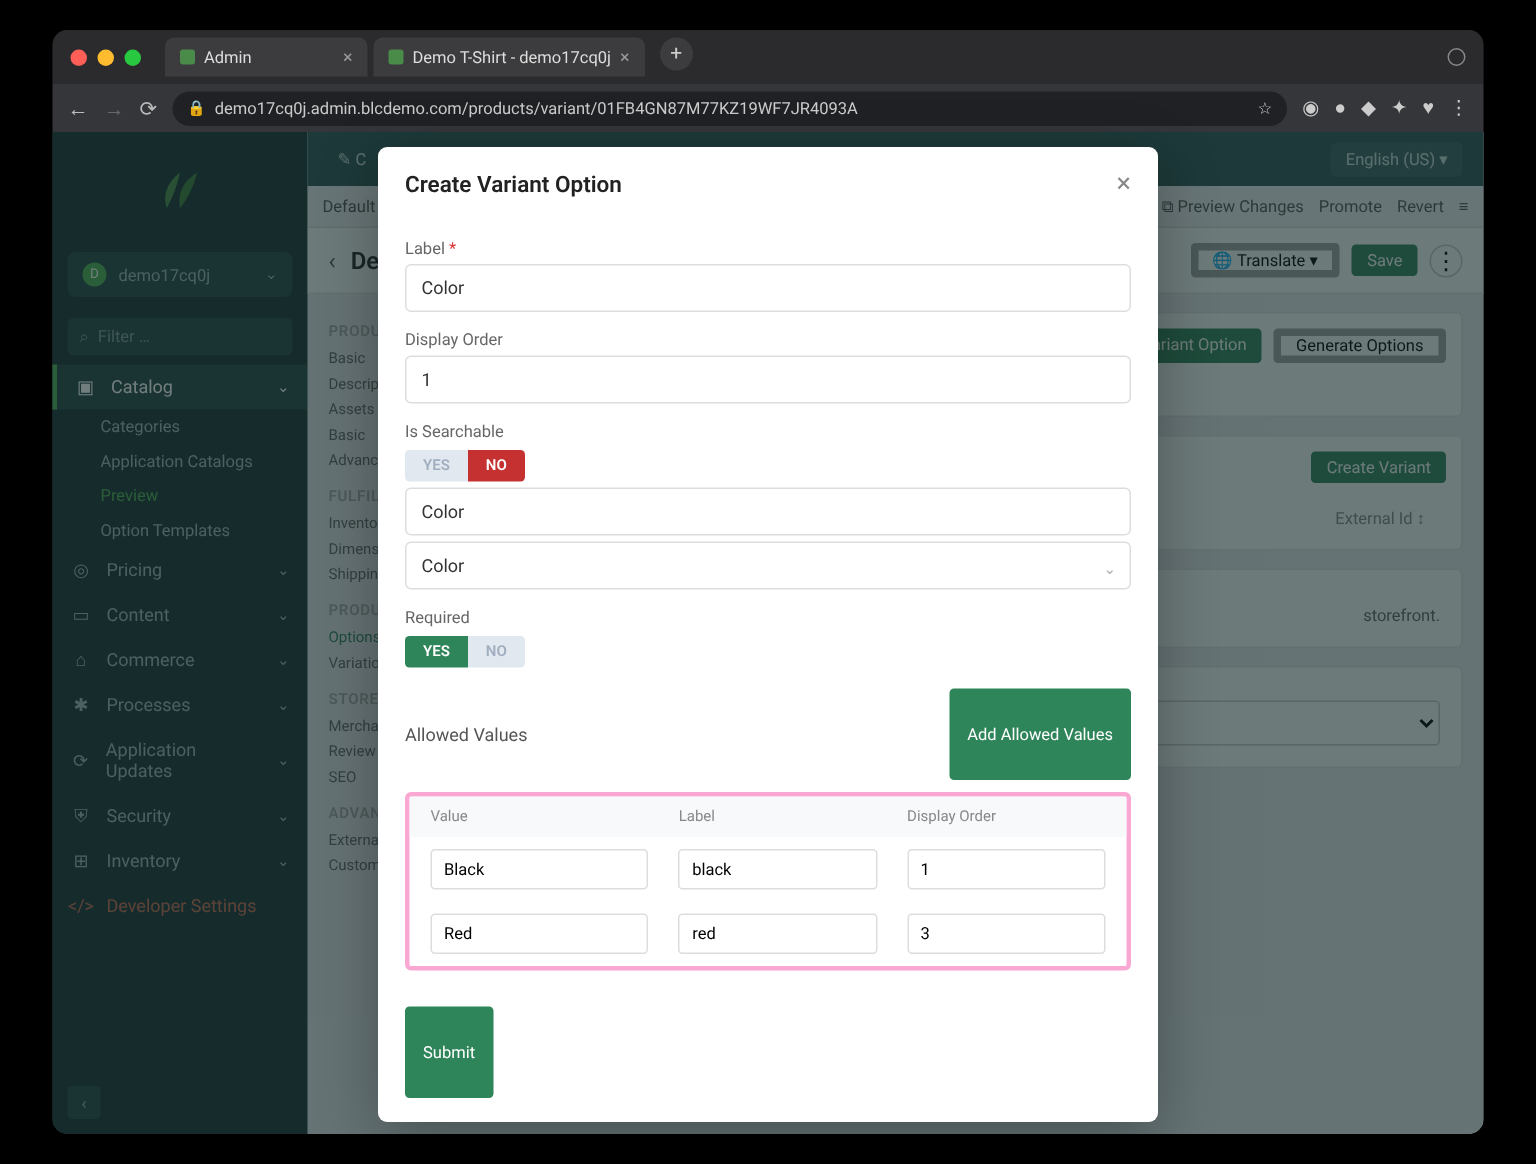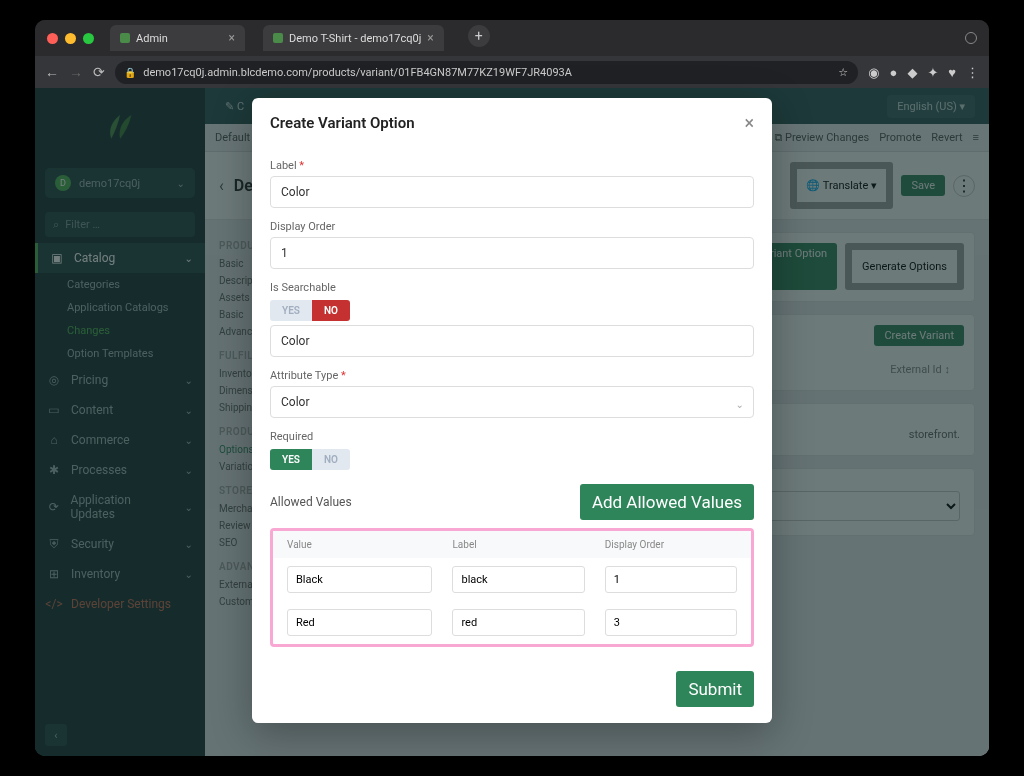--- a/index.html
+++ b/index.html
@@ -4,21 +4,21 @@
 <style>
   * { box-sizing: border-box; margin: 0; padding: 0; font-family: -apple-system, BlinkMacSystemFont, "Segoe UI", Roboto, sans-serif; }
   body { background: #000; width: 1024px; height: 776px; overflow: hidden; position: relative; }
   .browser-frame { position: absolute; top: 20px; left: 35px; right: 35px; bottom: 20px; background: #2b2b2e; border-radius: 10px; overflow: hidden; display: flex; flex-direction: column; }
   .titlebar { height: 36px; background: #2b2b2e; display: flex; align-items: center; padding: 0 12px; }
   .traffic { display: flex; gap: 7px; }
   .dot { width: 11px; height: 11px; border-radius: 50%; }
   .dot.red { background: #ff5f57; }
   .dot.yellow { background: #febc2e; }
   .dot.green { background: #28c840; }
-  .tabs { display: flex; gap: 18px; margin-left: 16px; }
+  .tabs { display: flex; gap: 4px; margin-left: 16px; }
   .tab { background: #3c3c3e; color: #ddd; font-size: 11px; padding: 6px 10px; border-radius: 6px 6px 0 0; display: flex; align-items: center; gap: 6px; min-width: 135px; }
   .tab .fav { width: 10px; height: 10px; background: #4a8b4a; border-radius: 2px; }
   .tab .cls { margin-left: auto; color: #999; cursor: pointer; font-size: 12px; }
   .newtab { width: 22px; height: 22px; background: #3c3c3e; border-radius: 50%; color: #ccc; display: flex; align-items: center; justify-content: center; margin-left: 6px; font-size: 14px; cursor: pointer; }
   .right-title { margin-left: auto; width: 12px; height: 12px; border: 1.5px solid #888; border-radius: 50%; }
   .toolbar { height: 32px; background: #35363a; display: flex; align-items: center; padding: 0 10px; gap: 10px; }
   .navbtn { color: #bbb; font-size: 14px; cursor: pointer; }
   .url { flex: 1; background: #202124; color: #ccc; font-size: 11px; padding: 5px 10px; border-radius: 14px; display: flex; align-items: center; gap: 6px; }
   .lock { color: #9aa0a6; font-size: 10px; }
   .ext-icons { display: flex; gap: 10px; align-items: center; color: #ccc; font-size: 13px; }
@@ -42,21 +42,21 @@
   .topbar { height: 36px; background: #2d5555; display: flex; align-items: center; justify-content: flex-end; padding: 0 14px; gap: 8px; color: #d0e0e0; font-size: 11px; }
   .top-pill { background: #3a6363; padding: 5px 10px; border-radius: 4px; cursor: pointer; }
   .contextbar { height: 28px; background: #f1f3f4; border-bottom: 1px solid #ddd; display: flex; align-items: center; padding: 0 10px; font-size: 11px; color: #555; gap: 10px; }
   .cb-right { margin-left: auto; display: flex; gap: 10px; align-items: center; }
   .btn-sm { padding: 4px 10px; border-radius: 3px; font-size: 11px; cursor: pointer; }
   .btn-green { background: #2f855a; color: #fff; }
   .page-head { padding: 10px 14px; display: flex; align-items: center; gap: 10px; background: #fff; border-bottom: 1px solid #e5e5e5; }
   .back-ch { font-size: 16px; color: #555; cursor: pointer; }
   .page-title { font-size: 16px; font-weight: 600; color: #222; }
   .page-actions { margin-left: auto; display: flex; gap: 8px; align-items: center; }
-  .btn-outline { border: 7px solid #a3a3a3; background: #fff; padding: 10px 10px; font-size: 11px; border-radius: 3px; cursor: pointer; }
+  .btn-outline { border: 5px solid #a3a3a3; background: #fff; padding: 0 10px; font-size: 11px; border-radius: 3px; cursor: pointer; }
   .dots-btn { border: 1px solid #ccc; border-radius: 50%; width: 22px; height: 22px; display: flex; align-items: center; justify-content: center; cursor: pointer; }
   .content-grid { display: flex; padding: 0 14px; gap: 14px; }
   .leftcol { width: 140px; padding-top: 10px; font-size: 10px; color: #999; }
   .leftcol .hdr { font-weight: 600; letter-spacing: 0.5px; margin-top: 10px; margin-bottom: 4px; color: #aaa; text-transform: uppercase; }
   .leftcol .lnk { padding: 3px 0; color: #666; cursor: pointer; }
   .rightcol { flex: 1; }
   .card { background: #fff; border: 1px solid #e5e5e5; border-radius: 4px; padding: 14px; margin-top: 12px; position: relative; }
   .card-actions { position: absolute; top: 10px; right: 10px; display: flex; gap: 8px; }
   .ext-label { color: #888; font-size: 11px; margin-top: 8px; }
   .storefront-note { font-size: 11px; color: #666; margin-top: 10px; }
@@ -78,26 +78,26 @@
   .toggle-grp { display: flex; margin-top: 6px; }
   .tgl { padding: 5px 12px; font-size: 10px; font-weight: 600; cursor: pointer; }
   .tgl.first { border-radius: 3px 0 0 3px; }
   .tgl.last { border-radius: 0 3px 3px 0; }
   .tgl.on-green { background: #2f855a; color: #fff; }
   .tgl.off-red { background: #c53030; color: #fff; }
   .tgl.mute { background: #e2e8f0; color: #a0aec0; }
   .av-head { display: flex; align-items: center; margin-top: 14px; }
   .av-title { font-size: 12px; color: #555; }
   .av-add { margin-left: auto; }
-  .btn-primary { background: #2f855a; color: #fff; padding: 8px 12px; border-radius: 3px; font-size: 17px; border: none; cursor: pointer; }
+  .btn-primary { background: #2f855a; color: #fff; padding: 24px 12px; border-radius: 3px; font-size: 11px; border: none; cursor: pointer; }
   .av-table { margin-top: 8px; border: 3px solid #f9a8d4; border-radius: 4px; overflow: hidden; }
   .av-row { display: grid; grid-template-columns: 1.1fr 1fr 1fr; gap: 20px; padding: 8px 14px; align-items: center; }
   .av-row.head { background: #f8f9fa; font-size: 10px; color: #888; }
   .av-cell-inp { width: 100%; padding: 6px 8px; border: 1px solid #ddd; border-radius: 3px; font-size: 11px; }
-  .modal-foot { padding: 12px 18px 16px; display: flex; justify-content: flex-end; }
+  .modal-foot { padding: 12px 18px 16px; display: flex; justify-content: flex-start; }
 </style>
 </head>
 <body>
 
 <div class="browser-frame">
   <div class="titlebar">
     <div class="traffic">
       <div class="dot red"></div>
       <div class="dot yellow"></div>
       <div class="dot green"></div>
@@ -154,21 +154,21 @@
         <span>⌕</span>
         <span>Filter …</span>
       </div>
       <div class="nav-item active">
         <span class="nav-icon">▣</span>
         <span>Catalog</span>
         <span class="chev" style="margin-left:auto">⌄</span>
       </div>
       <div class="nav-sub">Categories</div>
       <div class="nav-sub">Application Catalogs</div>
-      <div class="nav-sub sel">Changes</div>
+      <div class="nav-sub sel">Preview</div>
       <div class="nav-sub">Option Templates</div>
 
       <div class="nav-item">
           <span class="nav-icon">◎</span>
           <span>Pricing</span>
           <span class="chev" style="margin-left:auto">⌄</span>
         </div>
       <div class="nav-item">
           <span class="nav-icon">▭</span>
           <span>Content</span>
@@ -293,21 +293,20 @@
           <input class="form-inp" value="1" style="">
 
           <label class="form-lbl">Is Searchable</label>
           <div class="toggle-grp">
             <span class="tgl first mute">YES</span>
             <span class="tgl last off-red">NO</span>
           </div>
 
           <input class="form-inp" value="Color" style="">
 
-          <label class="form-lbl"><span>Attribute Type</span> <span class="req">*</span></label>
           <div class="sel-wrap">
             <div class="form-sel"><span>Color</span></div>
             <span class="sel-arrow">⌄</span>
           </div>
 
           <label class="form-lbl">Required</label>
           <div class="toggle-grp">
             <span class="tgl first on-green">YES</span>
             <span class="tgl last mute">NO</span>
           </div>

